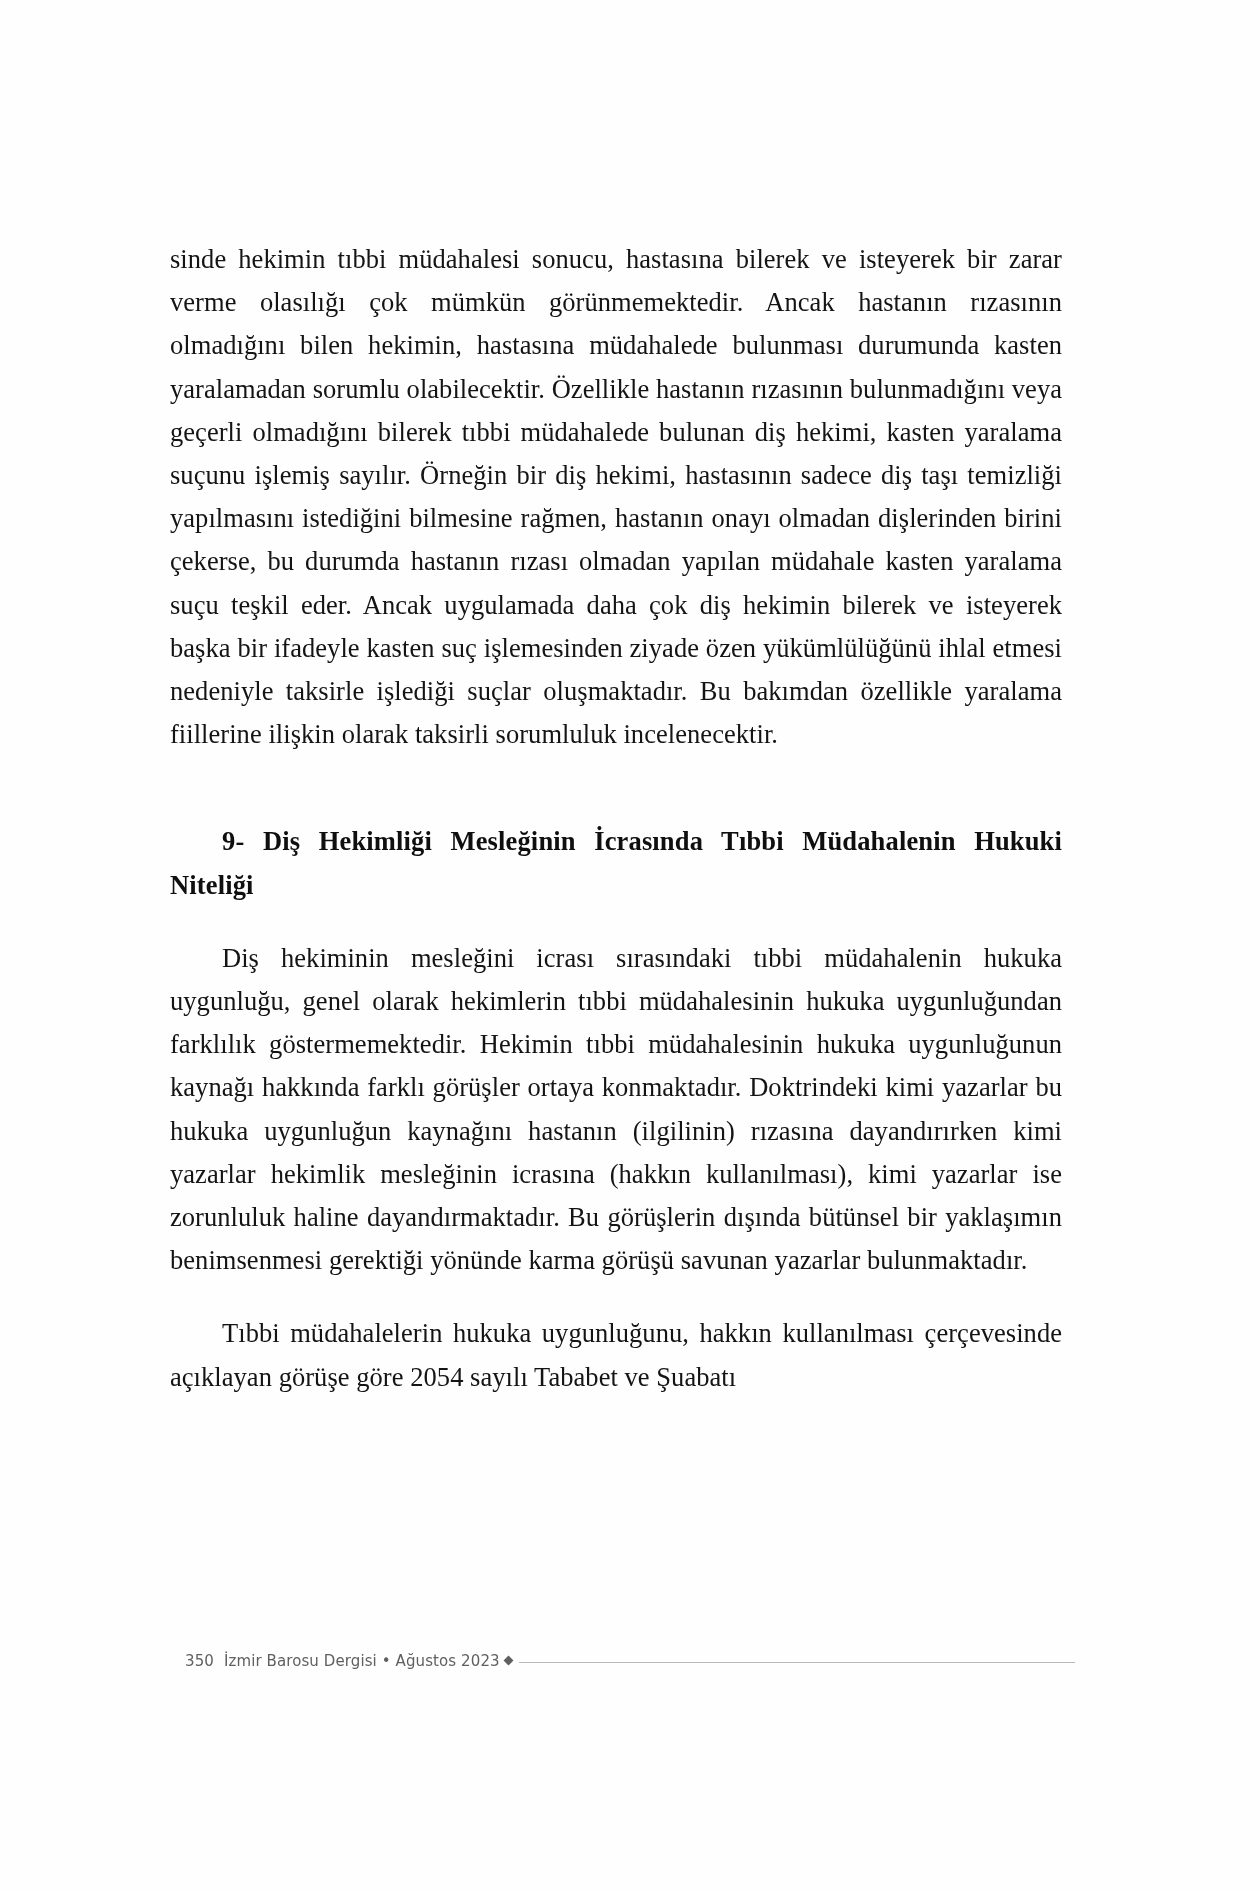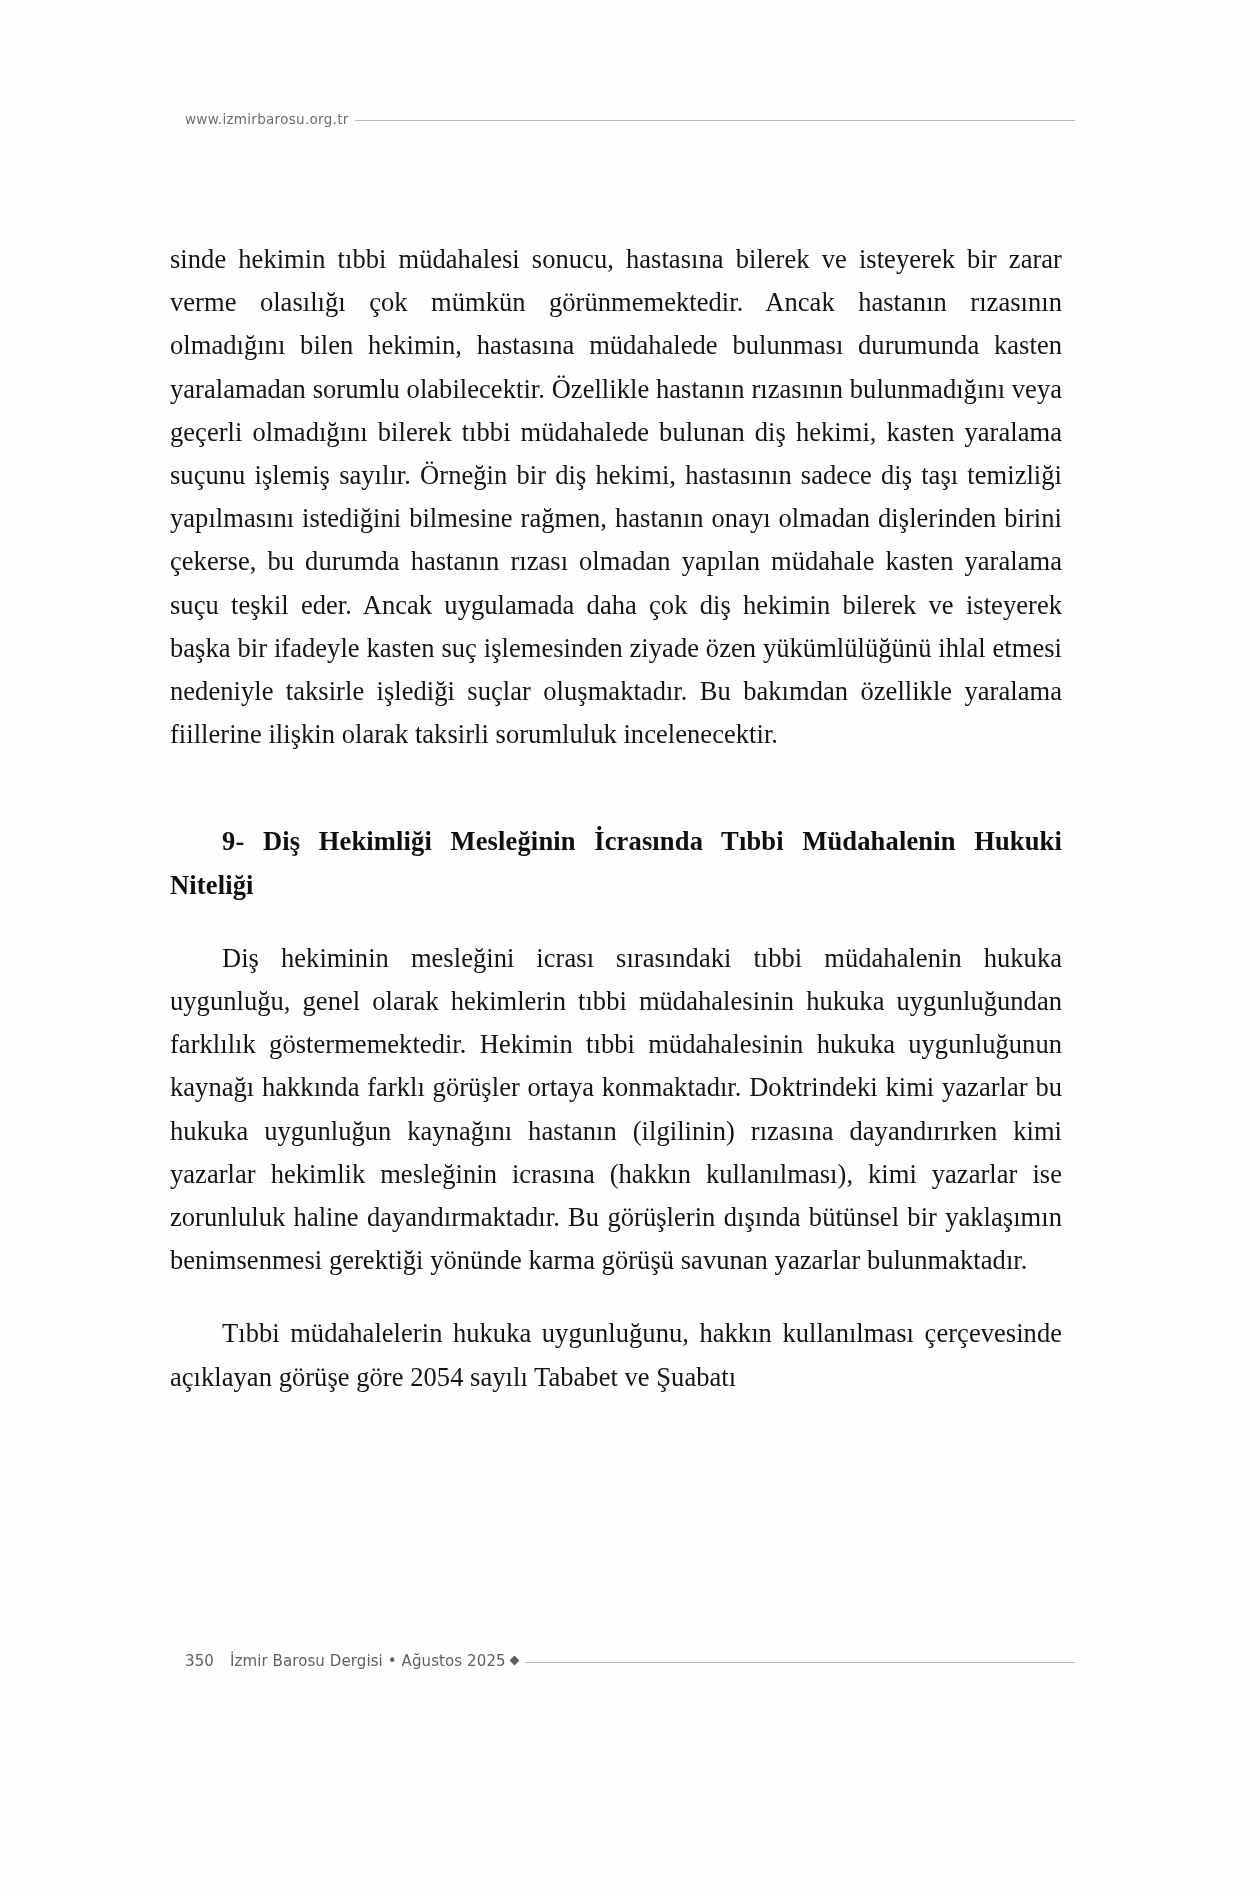--- a/index.html
+++ b/index.html
@@ -99,21 +99,21 @@
   }
   .footer-text {
     font-family: "DejaVu Sans", sans-serif;
     font-size: 15px;
     color: #5f5f5f;
     white-space: nowrap;
     letter-spacing: 0.1px;
     padding-right: 4px;
   }
   .footer-page {
-    padding-right: 16px;
+    padding-right: 10px;
   }
   .footer-diamond {
     display: inline-block;
     width: 7px;
     height: 7px;
     background: #5f5f5f;
     transform: rotate(45deg);
     margin: 0 7px 2px 1px;
   }
   .footer-rule {
@@ -121,24 +121,20 @@
     height: 1px;
     background: #b9b9b9;
     margin-top: 2px;
   }
 </style>
 </head>
 <body>
 
 <div class="page">
 
-  <div class="header">
-    <span class="header-url">www.izmirbarosu.org.tr</span>
-    <span class="header-rule"></span>
-  </div>
 
   <div class="content">
 
     <p class="body-par">sinde hekimin tıbbi müdahalesi sonucu, hastasına bilerek ve isteyerek bir zarar verme olasılığı çok mümkün görünmemektedir. Ancak hastanın rızasının olmadığını bilen hekimin, hastasına müdahalede bulunması durumunda kasten yaralamadan sorumlu olabilecektir. Özellikle hastanın rızasının bulunmadığını veya geçerli olmadığını bilerek tıbbi müdahalede bulunan diş hekimi, kasten yaralama suçunu işlemiş sayılır. Örneğin bir diş hekimi, hastasının sadece diş taşı temizliği yapılmasını istediğini bilmesine rağmen, hastanın onayı olmadan dişlerinden birini çekerse, bu durumda hastanın rızası olmadan yapılan müdahale kasten yaralama suçu teşkil eder. Ancak uygulamada daha çok diş hekimin bilerek ve isteyerek başka bir ifadeyle kasten suç işlemesinden ziyade özen yükümlülüğünü ihlal etmesi nedeniyle taksirle işlediği suçlar oluşmaktadır. Bu bakımdan özellikle yaralama fiillerine ilişkin olarak taksirli sorumluluk incelenecektir.</p>
 
     <div class="gap-par"></div>
 
 
     <div class="gap-heading-before"></div>
 
@@ -149,18 +145,18 @@
     <p class="body-par indent">Diş hekiminin mesleğini icrası sırasındaki tıbbi müdahalenin hukuka uygunluğu, genel olarak hekimlerin tıbbi müdahalesinin hukuka uygunluğundan farklılık göstermemektedir. Hekimin tıbbi müdahalesinin hukuka uygunluğunun kaynağı hakkında farklı görüşler ortaya konmaktadır. Doktrindeki kimi yazarlar bu hukuka uygunluğun kaynağını hastanın (ilgilinin) rızasına dayandırırken kimi yazarlar hekimlik mesleğinin icrasına (hakkın kullanılması), kimi yazarlar ise zorunluluk haline dayandırmaktadır. Bu görüşlerin dışında bütünsel bir yaklaşımın benimsenmesi gerektiği yönünde karma görüşü savunan yazarlar bulunmaktadır.</p>
 
     <div class="gap-par"></div>
 
     <p class="body-par indent">Tıbbi müdahalelerin hukuka uygunluğunu, hakkın kullanılması çerçevesinde açıklayan görüşe göre 2054 sayılı Tababet ve Şuabatı</p>
 
   </div>
 
   <div class="footer">
     <span class="footer-text footer-page">350</span>
-    <span class="footer-text">İzmir Barosu Dergisi • Ağustos 2025</span>
+    <span class="footer-text">İzmir Barosu Dergisi • Ağustos 2023</span>
     <span class="footer-diamond"></span>
     <span class="footer-rule"></span>
   </div>
 
 </div>
 
 </body></html>

